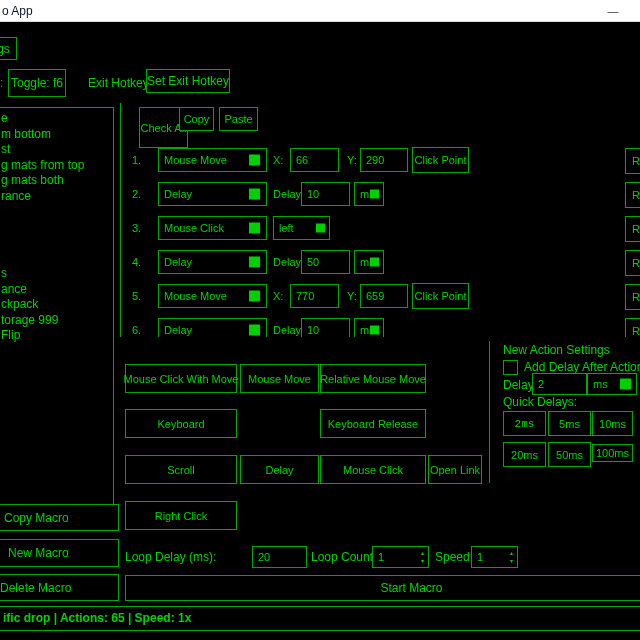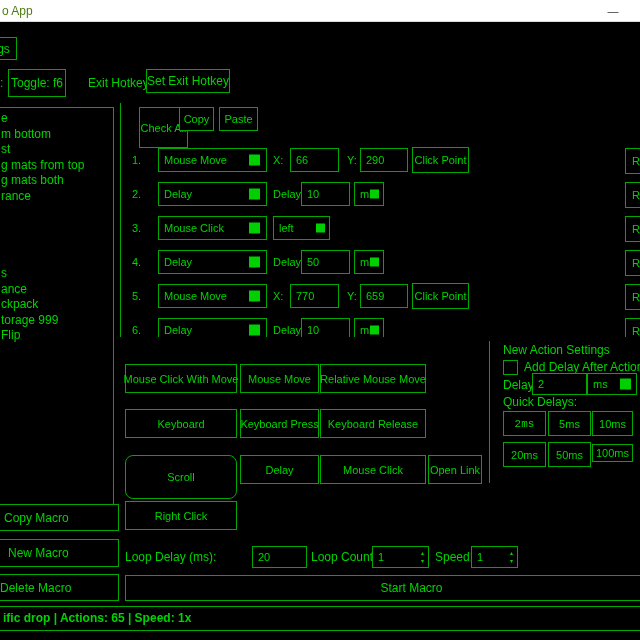--- a/index.html
+++ b/index.html
@@ -14,21 +14,21 @@
        font-size:11px;padding:0 0 0 5px;box-sizing:border-box;outline:none;
        font-family:"Liberation Sans",sans-serif;}
   .dd{position:absolute;border:1px solid #00a800;background:#000;box-sizing:border-box;}
   .dd .txt{position:absolute;left:5px;top:50%;transform:translateY(-50%);
        font-size:11px;color:#00d400;white-space:nowrap;}
   .sq{position:absolute;top:50%;transform:translateY(-50%);background:#00d000;}
   .sq.big{right:6px;width:11px;height:11px;}
   .sq.sml{right:4px;width:9px;height:9px;}
   .titlebar{position:absolute;left:0;top:0;width:640px;height:22px;background:#ffffff;
        border-bottom:1px solid #d9d9d9;box-sizing:border-box;}
-  .titlebar .t{position:absolute;left:2px;top:4px;font-size:12px;color:#4d7c0f;}
+  .titlebar .t{position:absolute;left:2px;top:4px;font-size:12px;color:#0f172a;}
   .minbtn{position:absolute;left:594px;top:0;width:38px;height:22px;display:flex;
        align-items:center;justify-content:center;color:#333;font-size:11px;}
   .listbox{position:absolute;left:-20px;top:107px;width:134px;height:398px;
        border:1px solid #00a800;box-sizing:border-box;padding-top:3px;overflow:hidden;}
   .listbox .item{height:15.5px;line-height:15.5px;font-size:12px;color:#00d400;
        padding-left:20px;white-space:nowrap;}
   .vline{position:absolute;width:1px;background:#00a800;}
   .rowsclip{position:absolute;left:121px;top:140px;width:560px;height:197px;overflow:hidden;}
   .row{position:absolute;left:0;width:560px;height:26px;}
   .num{position:absolute;left:11px;top:6px;font-size:11px;color:#00d400;}
@@ -168,24 +168,23 @@
       </div>
       <div class="btn left" style="left:504px;top:0;width:60px;height:26px;padding-left:6px;">R</div>
     </div>
   </div>
 
   <div class="btn" style="left:125px;top:364px;width:112px;height:29px;">Mouse Click With Move</div>
   <div class="btn" style="left:240px;top:364px;width:79px;height:29px;">Mouse Move</div>
   <div class="btn" style="left:320px;top:364px;width:106px;height:29px;">Relative Mouse Move</div>
 
   <div class="btn" style="left:125px;top:409px;width:112px;height:29px;">Keyboard</div>
-  <div class="btn" style="left:240px;top:409px;width:79px;height:29px;">Keyboard Press</div>
   <div class="btn" style="left:320px;top:409px;width:106px;height:29px;">Keyboard Release</div>
 
-  <div class="btn" style="left:125px;top:455px;width:112px;height:44px;border-radius:8px;">Scroll</div>
+  <div class="btn" style="left:125px;top:455px;width:112px;height:29px;">Scroll</div>
   <div class="btn" style="left:240px;top:455px;width:79px;height:29px;">Delay</div>
   <div class="btn" style="left:320px;top:455px;width:106px;height:29px;">Mouse Click</div>
   <div class="btn" style="left:428px;top:455px;width:54px;height:29px;">Open Link</div>
 
   <div class="btn" style="left:125px;top:501px;width:112px;height:29px;">Right Click</div>
 
   <div class="vline" style="left:489px;top:341px;height:142px;"></div>
 
   <span class="lbl" style="left:503px;top:343px;">New Action Settings</span>
   <div class="chk"></div>

